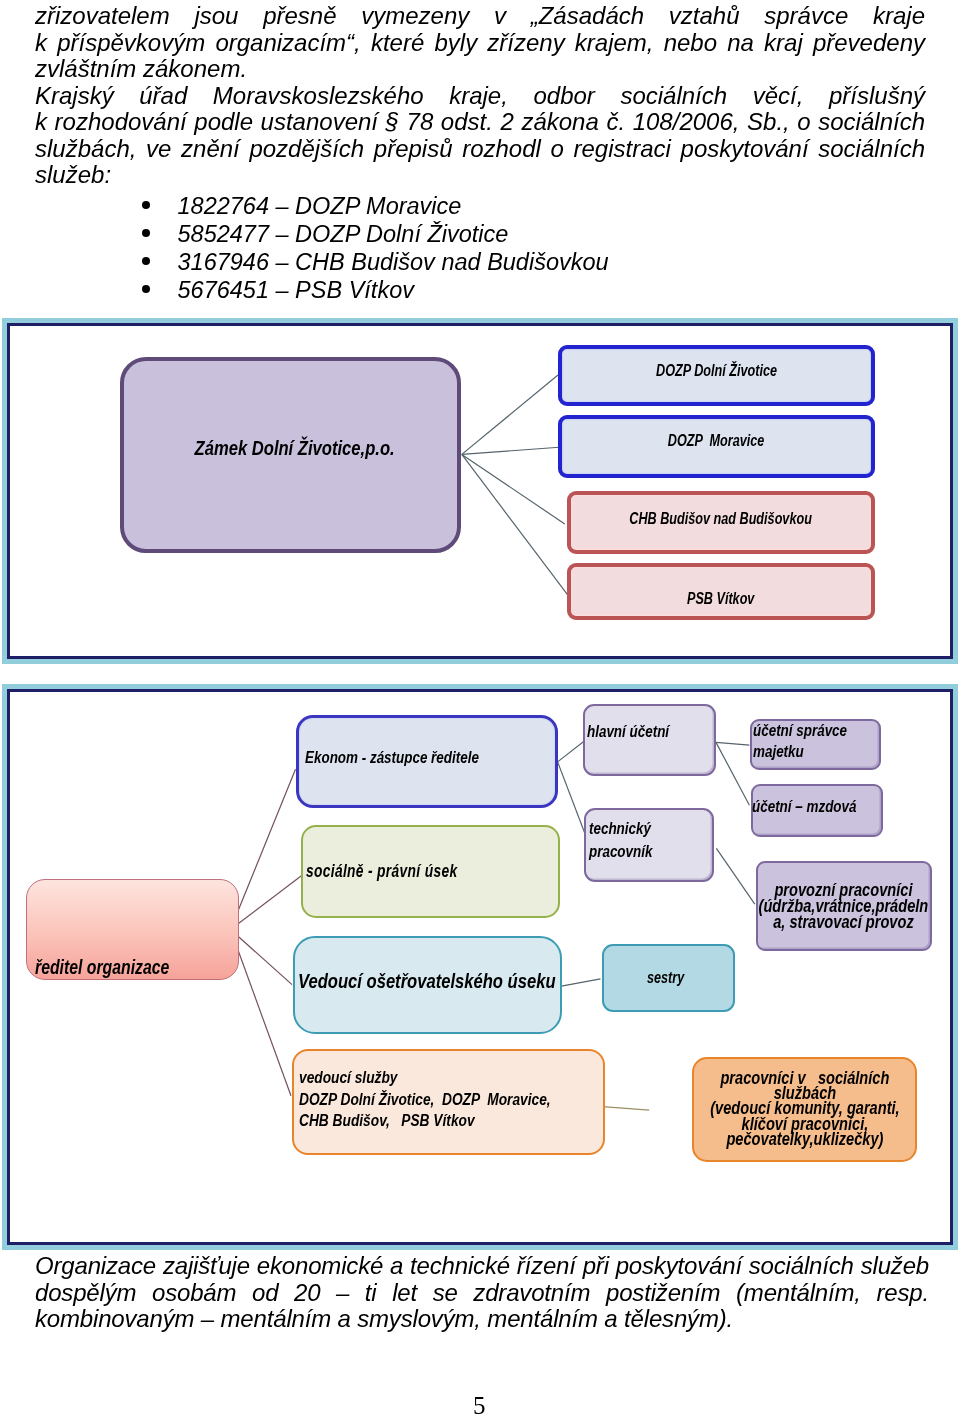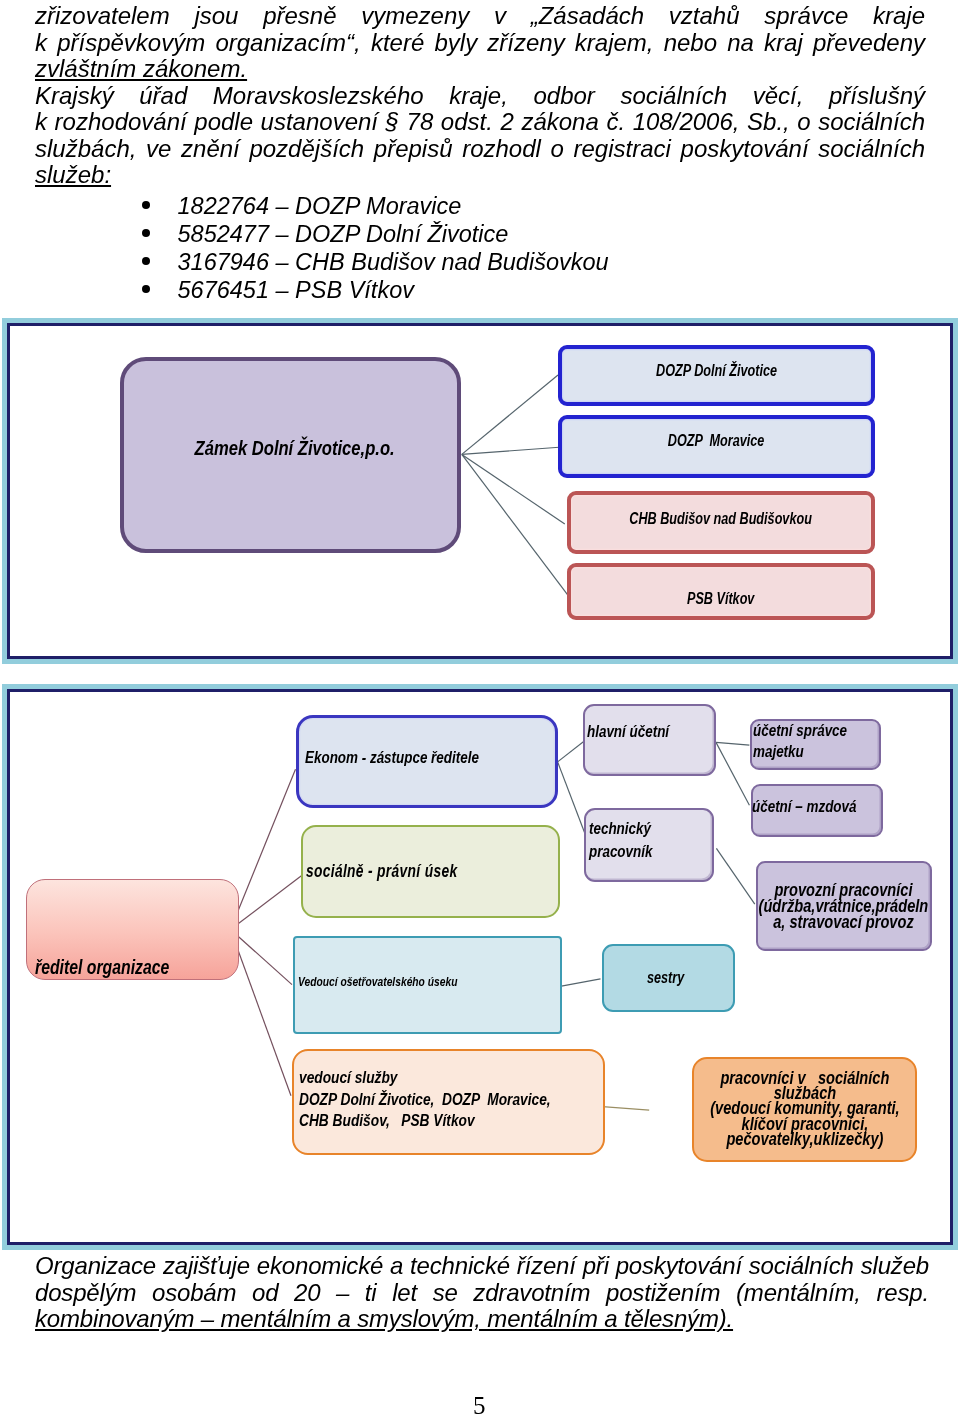--- a/index.html
+++ b/index.html
@@ -5,21 +5,21 @@
   html,body{margin:0;padding:0;background:#ffffff;}
   body{width:960px;height:1416px;position:relative;overflow:hidden;
        font-family:"Liberation Sans",sans-serif;color:#000;
        -webkit-font-smoothing:antialiased;}
   .page{position:absolute;left:0;top:0;width:960px;height:1416px;}
 
   
   .para{position:absolute;font-style:italic;font-size:24px;line-height:26.55px;
         text-align:justify;text-justify:inter-word;margin:0;}
   .para .ln{display:block;text-align:justify;text-align-last:justify;}
-  .para .ln.nj{text-align-last:left;text-decoration:underline;}
+  .para .ln.nj{text-align-last:left;}
   .bullets{position:absolute;margin:0;padding:0;list-style:none;}
   .bullets li{position:relative;font-style:italic;font-size:23.5px;line-height:28.3px;
               padding-left:36px;white-space:nowrap;}
   .bullets li::before{content:"";position:absolute;left:0;top:9px;
               width:8px;height:8px;border-radius:50%;background:#000;}
 
   
   .frame{position:absolute;box-sizing:border-box;background:#ffffff;}
   .frame > .inner{position:absolute;box-sizing:border-box;background:#ffffff;}
 
@@ -70,22 +70,22 @@
           border:1.6px solid var(--pink-border,#c0707a);border-radius:19px;
           align-items:flex-end;font-size:20px;padding-left:8px;}
   .n-blue2{left:286px;top:23px;width:262px;height:93px;
            background:var(--blue-fill,#dbe3f0);border:3.6px solid #3a36c0;border-radius:17px;
            align-items:center;font-size:17px;padding-left:6px;padding-bottom:8px;
            box-shadow:inset 0 0 0 1.3px #d3d9f2;}
   .n-green{left:291px;top:133px;width:259px;height:93px;
            background:var(--green-fill,#ebeedc);border:2.6px solid var(--green-border,#95b14c);border-radius:15px;
            align-items:center;font-size:17.5px;padding-left:3px;letter-spacing:0.4px;}
   .n-cyan{left:283px;top:244px;width:269px;height:98px;
-          background:var(--cyan-fill,#d8eaf0);border:2.6px solid var(--cyan-border,#3d9cb3);border-radius:4px;
-          align-items:center;font-size:13px;padding-left:3px;padding-bottom:8px;}
+          background:var(--cyan-fill,#d8eaf0);border:2.6px solid var(--cyan-border,#3d9cb3);border-radius:22px;
+          align-items:center;font-size:21px;padding-left:3px;padding-bottom:8px;}
   .n-orange{left:282px;top:357px;width:313px;height:106px;
             background:var(--orange-fill,#fbe8dc);border:2.6px solid var(--orange-border,#e8842a);border-radius:16px;
             align-items:center;font-size:17.4px;padding-left:5px;line-height:21.5px;
             padding-bottom:5px;}
   .n-violet{background:var(--violet-fill,#e2dfec);border:2.6px solid var(--violet-border,#7e699e);border-radius:11px;
             box-shadow:inset -1.5px -1.5px 0 rgba(130,110,160,.35);
             align-items:center;font-size:17px;padding-left:2px;line-height:22.7px;}
   #d2b0{left:573.4px;top:12px;width:132.4px;height:72px;padding-bottom:16px;}
   #d2b1{left:574.4px;top:115.7px;width:130px;height:74.3px;padding-left:3px;padding-bottom:8px;}
   .n-cyan2{left:592px;top:252px;width:133px;height:68px;

